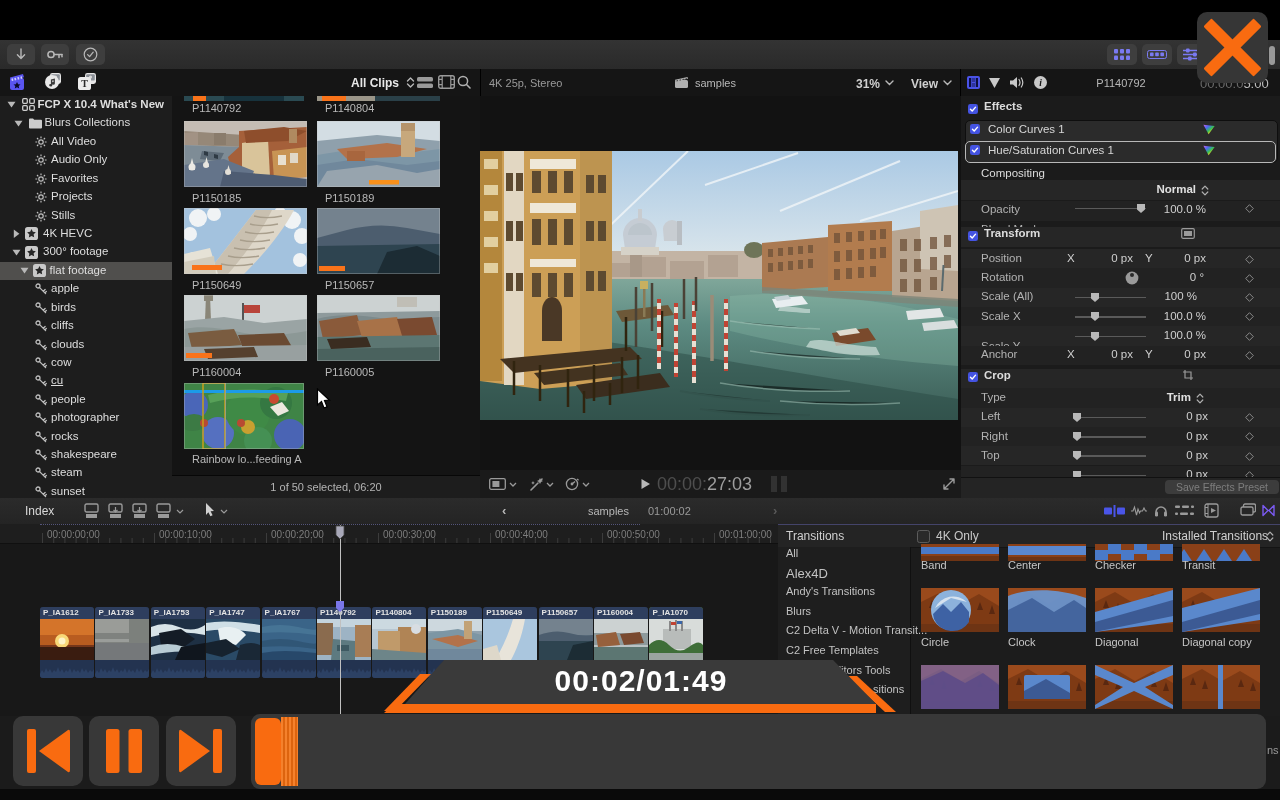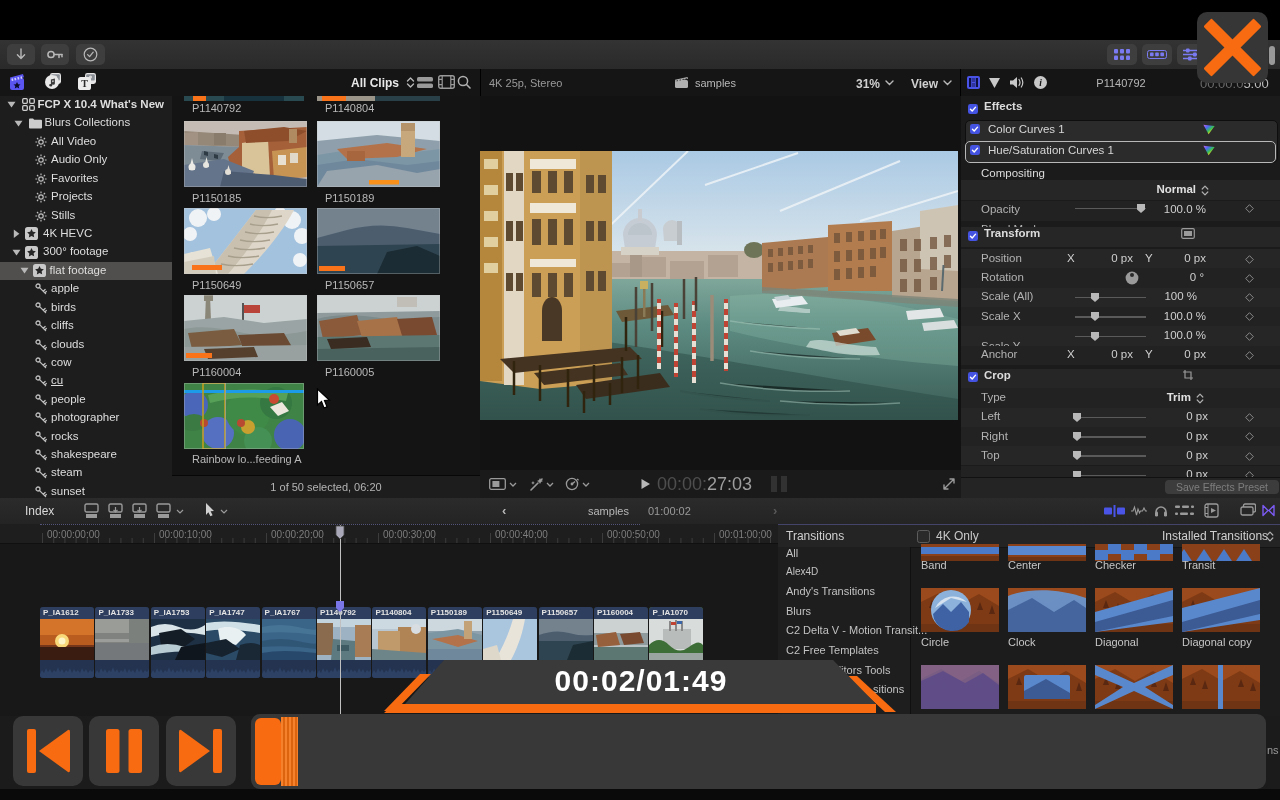--- a/index.html
+++ b/index.html
@@ -1215,21 +1215,21 @@
   <div class="abs" style="left:0;top:0;width:502px;height:22px;background:#242424;border-bottom:1px solid #141414;"></div>
   <div class="abs" style="left:8px;top:4px;color:#d0d0d0;font-size:12px;">Transitions</div>
   <div class="abs" style="left:139px;top:5px;width:11px;height:11px;border:1.4px solid #5c5c5c;border-radius:2.5px;background:#2a2a2a;"></div>
   <div class="abs" style="left:158px;top:4px;color:#c8c8c8;font-size:12px;">4K Only</div>
   <div class="abs" style="left:384px;top:4px;color:#d0d0d0;font-size:12px;">Installed Transitions</div>
   <svg class="abs" style="left:488px;top:6px;" width="8" height="11" viewBox="0 0 8 11">
         <path d="M1.2 4L4 1.2 6.8 4M1.2 7L4 9.8 6.8 7" stroke="#b0b0b0" stroke-width="1.2" fill="none" stroke-linecap="round" stroke-linejoin="round"></path>
       </svg>
   <div class="abs" style="left:0;top:22px;width:132px;height:170px;background:#1e1e1e;border-right:1px solid #101010;"></div>
   <div class="abs" style="left:8px;top:21.5px;color:#c2c2c2;font-size:11px;white-space:nowrap;">All</div>
-  <div class="abs" style="left:8px;top:40.9px;color:#c2c2c2;font-size:10px;white-space:nowrap;">Alex4D</div>
+  <div class="abs" style="left:8px;top:40.9px;color:#c2c2c2;font-size:13px;white-space:nowrap;">Alex4D</div>
   <div class="abs" style="left:8px;top:60.3px;color:#c2c2c2;font-size:11px;white-space:nowrap;">Andy's Transitions</div>
   <div class="abs" style="left:8px;top:79.7px;color:#c2c2c2;font-size:11px;white-space:nowrap;">Blurs</div>
   <div class="abs" style="left:8px;top:99.1px;color:#c2c2c2;font-size:11px;white-space:nowrap;">C2 Delta V - Motion Transit...</div>
   <div class="abs" style="left:8px;top:118.5px;color:#c2c2c2;font-size:11px;white-space:nowrap;">C2 Free Templates</div>
   <div class="abs" style="left:57px;top:138.5px;color:#c2c2c2;font-size:11px;">ditors Tools</div>
   <div class="abs" style="left:95px;top:158px;color:#c2c2c2;font-size:11px;">sitions</div>
   <svg class="abs" style="left:143px;top:19px;" width="78" height="17" viewBox="0 0 78 17">
         <rect width="78" height="17" fill="#8a4018"></rect>
         <rect y="3" width="78" height="7" fill="#4a7ac8"></rect>
         <rect y="12" width="78" height="5" fill="#6e3414"></rect>

